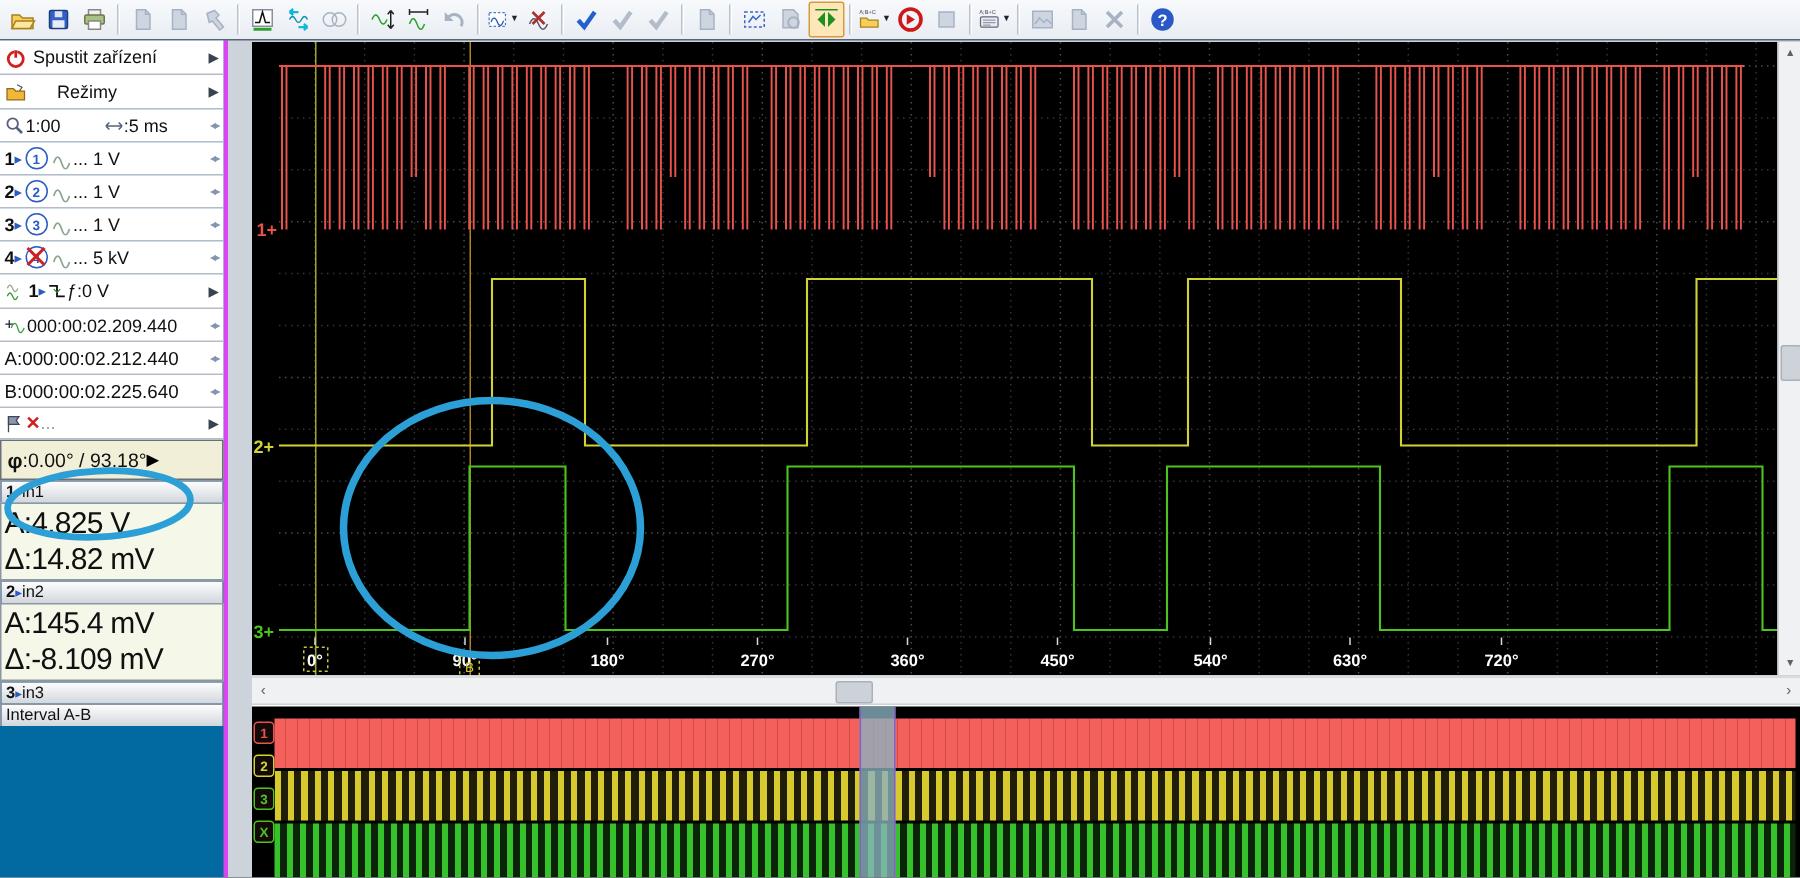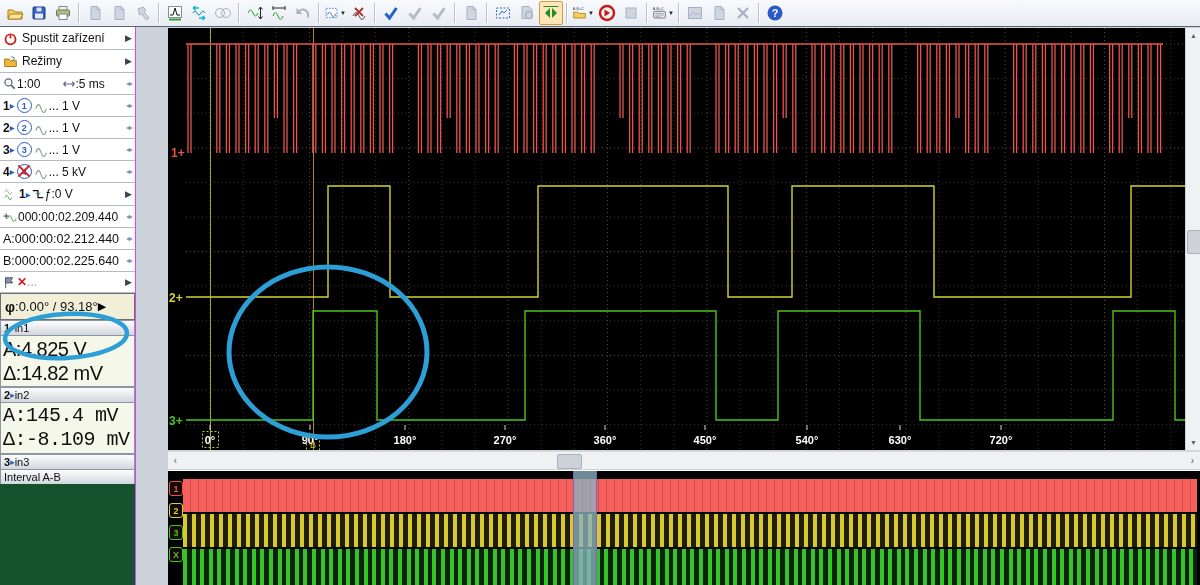--- a/index.html
+++ b/index.html
@@ -6,21 +6,21 @@
   #app{position:relative;width:1200px;height:585px;background:#cdd3da;overflow:hidden;
        font-family:"Liberation Sans",sans-serif;font-size:12px;color:#101010;}
   
   #toolbar{position:absolute;left:0;top:0;width:1200px;height:27px;background:linear-gradient(#f8fafc,#e8edf3);
            border-bottom:1px solid #5a6470;display:flex;align-items:center;padding-left:3px;box-sizing:border-box;}
   .tbtn{width:22px;height:22px;display:flex;align-items:center;justify-content:center;border:1px solid transparent;border-radius:2px;position:relative;}
   .tbtn.active{border:1px solid #d89a3c;background:#fde6b8;}
   .tsep{width:1px;height:20px;background:#b9c2cd;border-right:1px solid #fff;margin:0 3px;}
   .dd{font-size:6px;color:#223;margin-left:1px;}
   
-  #sidebar{position:absolute;left:0;top:27px;width:136px;height:558px;background:#14532d;border-right:1px solid #d946ef;box-sizing:border-box;}
+  #sidebar{position:absolute;left:0;top:27px;width:152px;height:558px;background:#0369a1;border-right:3px solid #d946ef;box-sizing:border-box;}
   .srow{background:#fff;border-bottom:1px solid #b6bcc6;display:flex;align-items:center;padding:0 3px;box-sizing:border-box;position:relative;}
   .srow .grow{flex:1;}
   .arr{color:#3a4250;font-size:9px;}
   .mini{color:#8494b4;font-size:8px;letter-spacing:-1px;}
   .cnum{display:inline-flex;width:13px;height:13px;border:1.5px solid #2b5cc4;border-radius:50%;color:#2b5cc4;
         font-size:9px;font-weight:bold;align-items:center;justify-content:center;margin:0 2px;position:relative;background:#fff;}
   .cnum.dis:before{content:"";position:absolute;left:-2px;top:5px;width:16px;height:2px;background:#d02020;transform:rotate(45deg);}
   .cnum.dis:after{content:"";position:absolute;left:-2px;top:5px;width:16px;height:2px;background:#d02020;transform:rotate(-45deg);}
   .chpre{font-weight:bold;}
   .bluearr{color:#2b5cc4;font-size:10px;}
@@ -250,21 +250,21 @@
           <path d="M9 3v6" stroke="#d02020" stroke-width="2.2"></path>
         </svg>
       <span class="grow" style="margin-left:4px">Spustit zařízení</span>
       <span class="arr">▶</span>
     </div>
     <div class="srow" style="height:23px">
       <svg width="15" height="15" viewBox="0 0 18 18">
           <path d="M2 6h5l2 2h7v7H2z" fill="#f0b838" stroke="#906818"></path>
           <path d="M10 3l4 2-2 3" fill="none" stroke="#555"></path>
         </svg>
-      <span class="grow" style="margin-left:4px">Režimy</span>
+      <span class="grow" style="margin-left:20px">Režimy</span>
       <span class="arr">▶</span>
     </div>
     <div class="srow" style="height:22px">
       <svg width="14" height="14" viewBox="0 0 18 18">
           <circle cx="7" cy="7" r="4.5" fill="none" stroke="#56627a" stroke-width="1.6"></circle>
           <path d="M10.5 10.5L15 15" stroke="#56627a" stroke-width="2.2"></path>
         </svg>
       <span>1:00</span>
       <span class="grow"></span>
       <svg width="14" height="12" viewBox="0 0 18 14">
@@ -368,21 +368,21 @@
         </div>
         <div class="mbody" style="height: 52px;">
           <div>A:4.825 V</div>
           <div>Δ:14.82 mV</div>
         </div>
         <div class="mhead">
           <b>2</b>
           <span class="bluearr" style="font-size:9px">▸</span>
           <span>in2</span>
         </div>
-        <div class="mbody" style="height: 52px; font-family: Liberation Mono, monospace;">
+        <div class="mbody" style="height: 52px;">
           <div>A:145.4 mV</div>
           <div>Δ:-8.109 mV</div>
         </div>
         <div class="mhead">
           <b>3</b>
           <span class="bluearr" style="font-size:9px">▸</span>
           <span>in3</span>
         </div>
         <div class="mhead">
           <span>Interval A-B</span>

